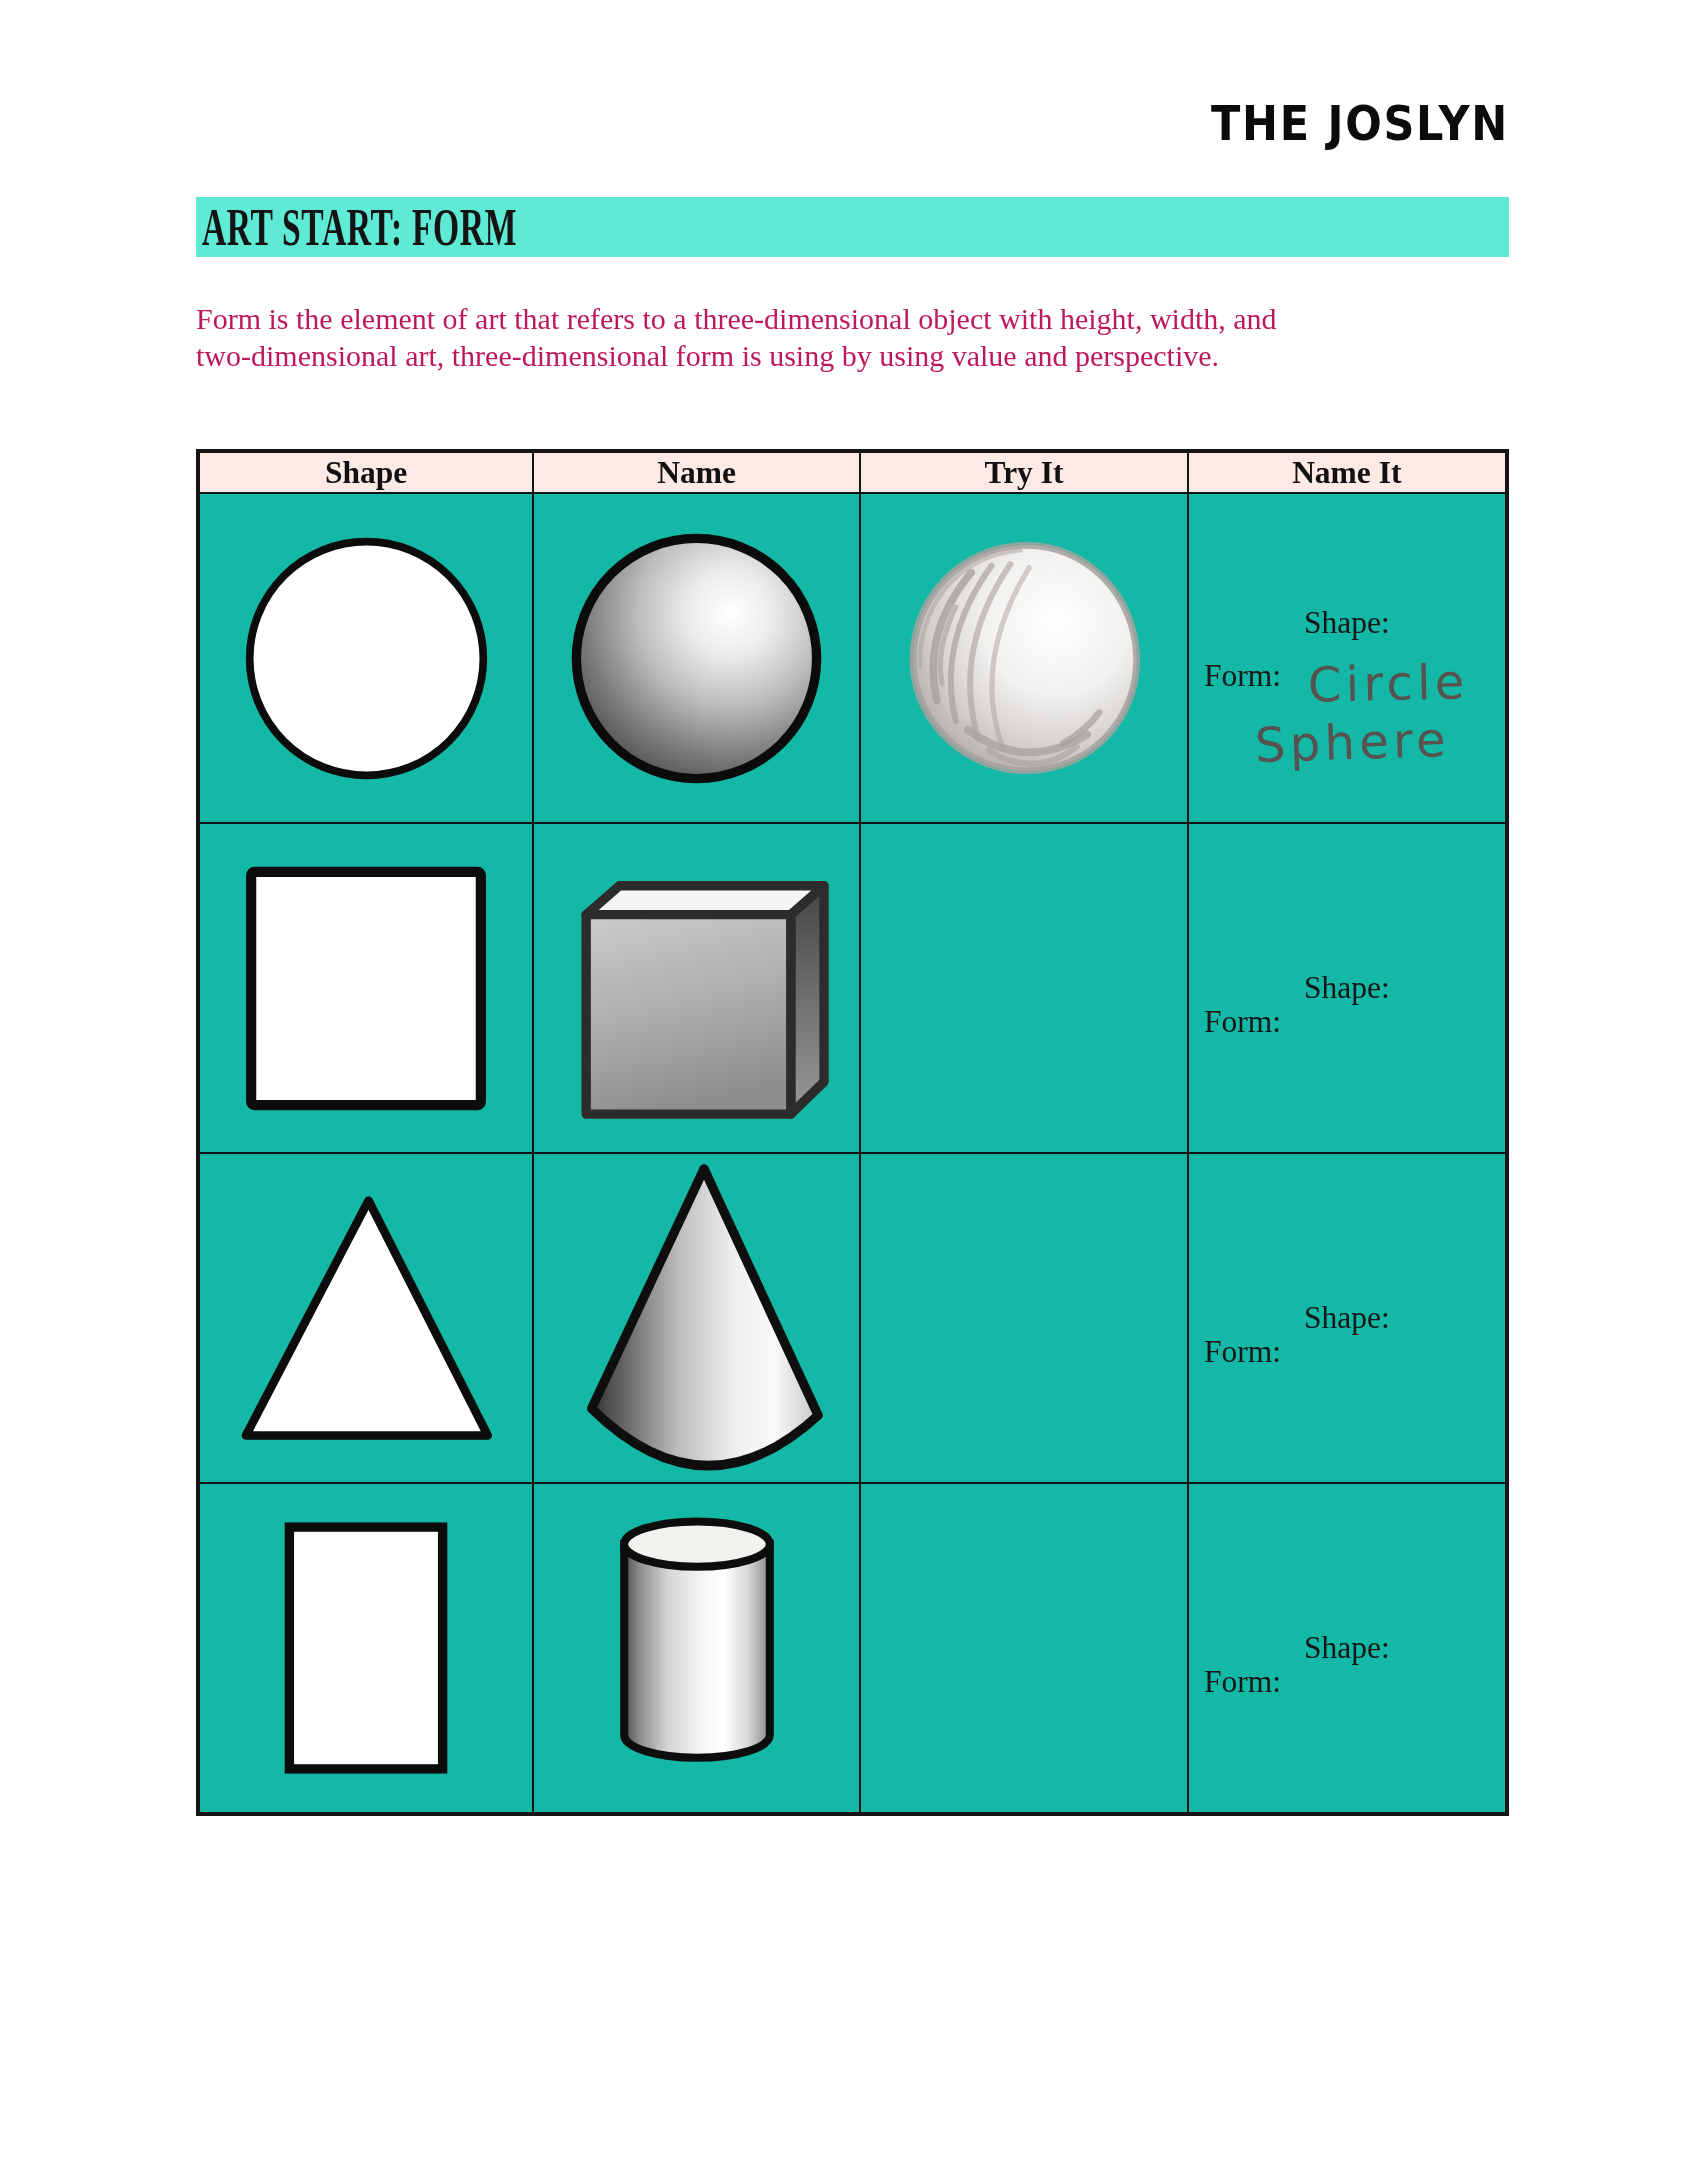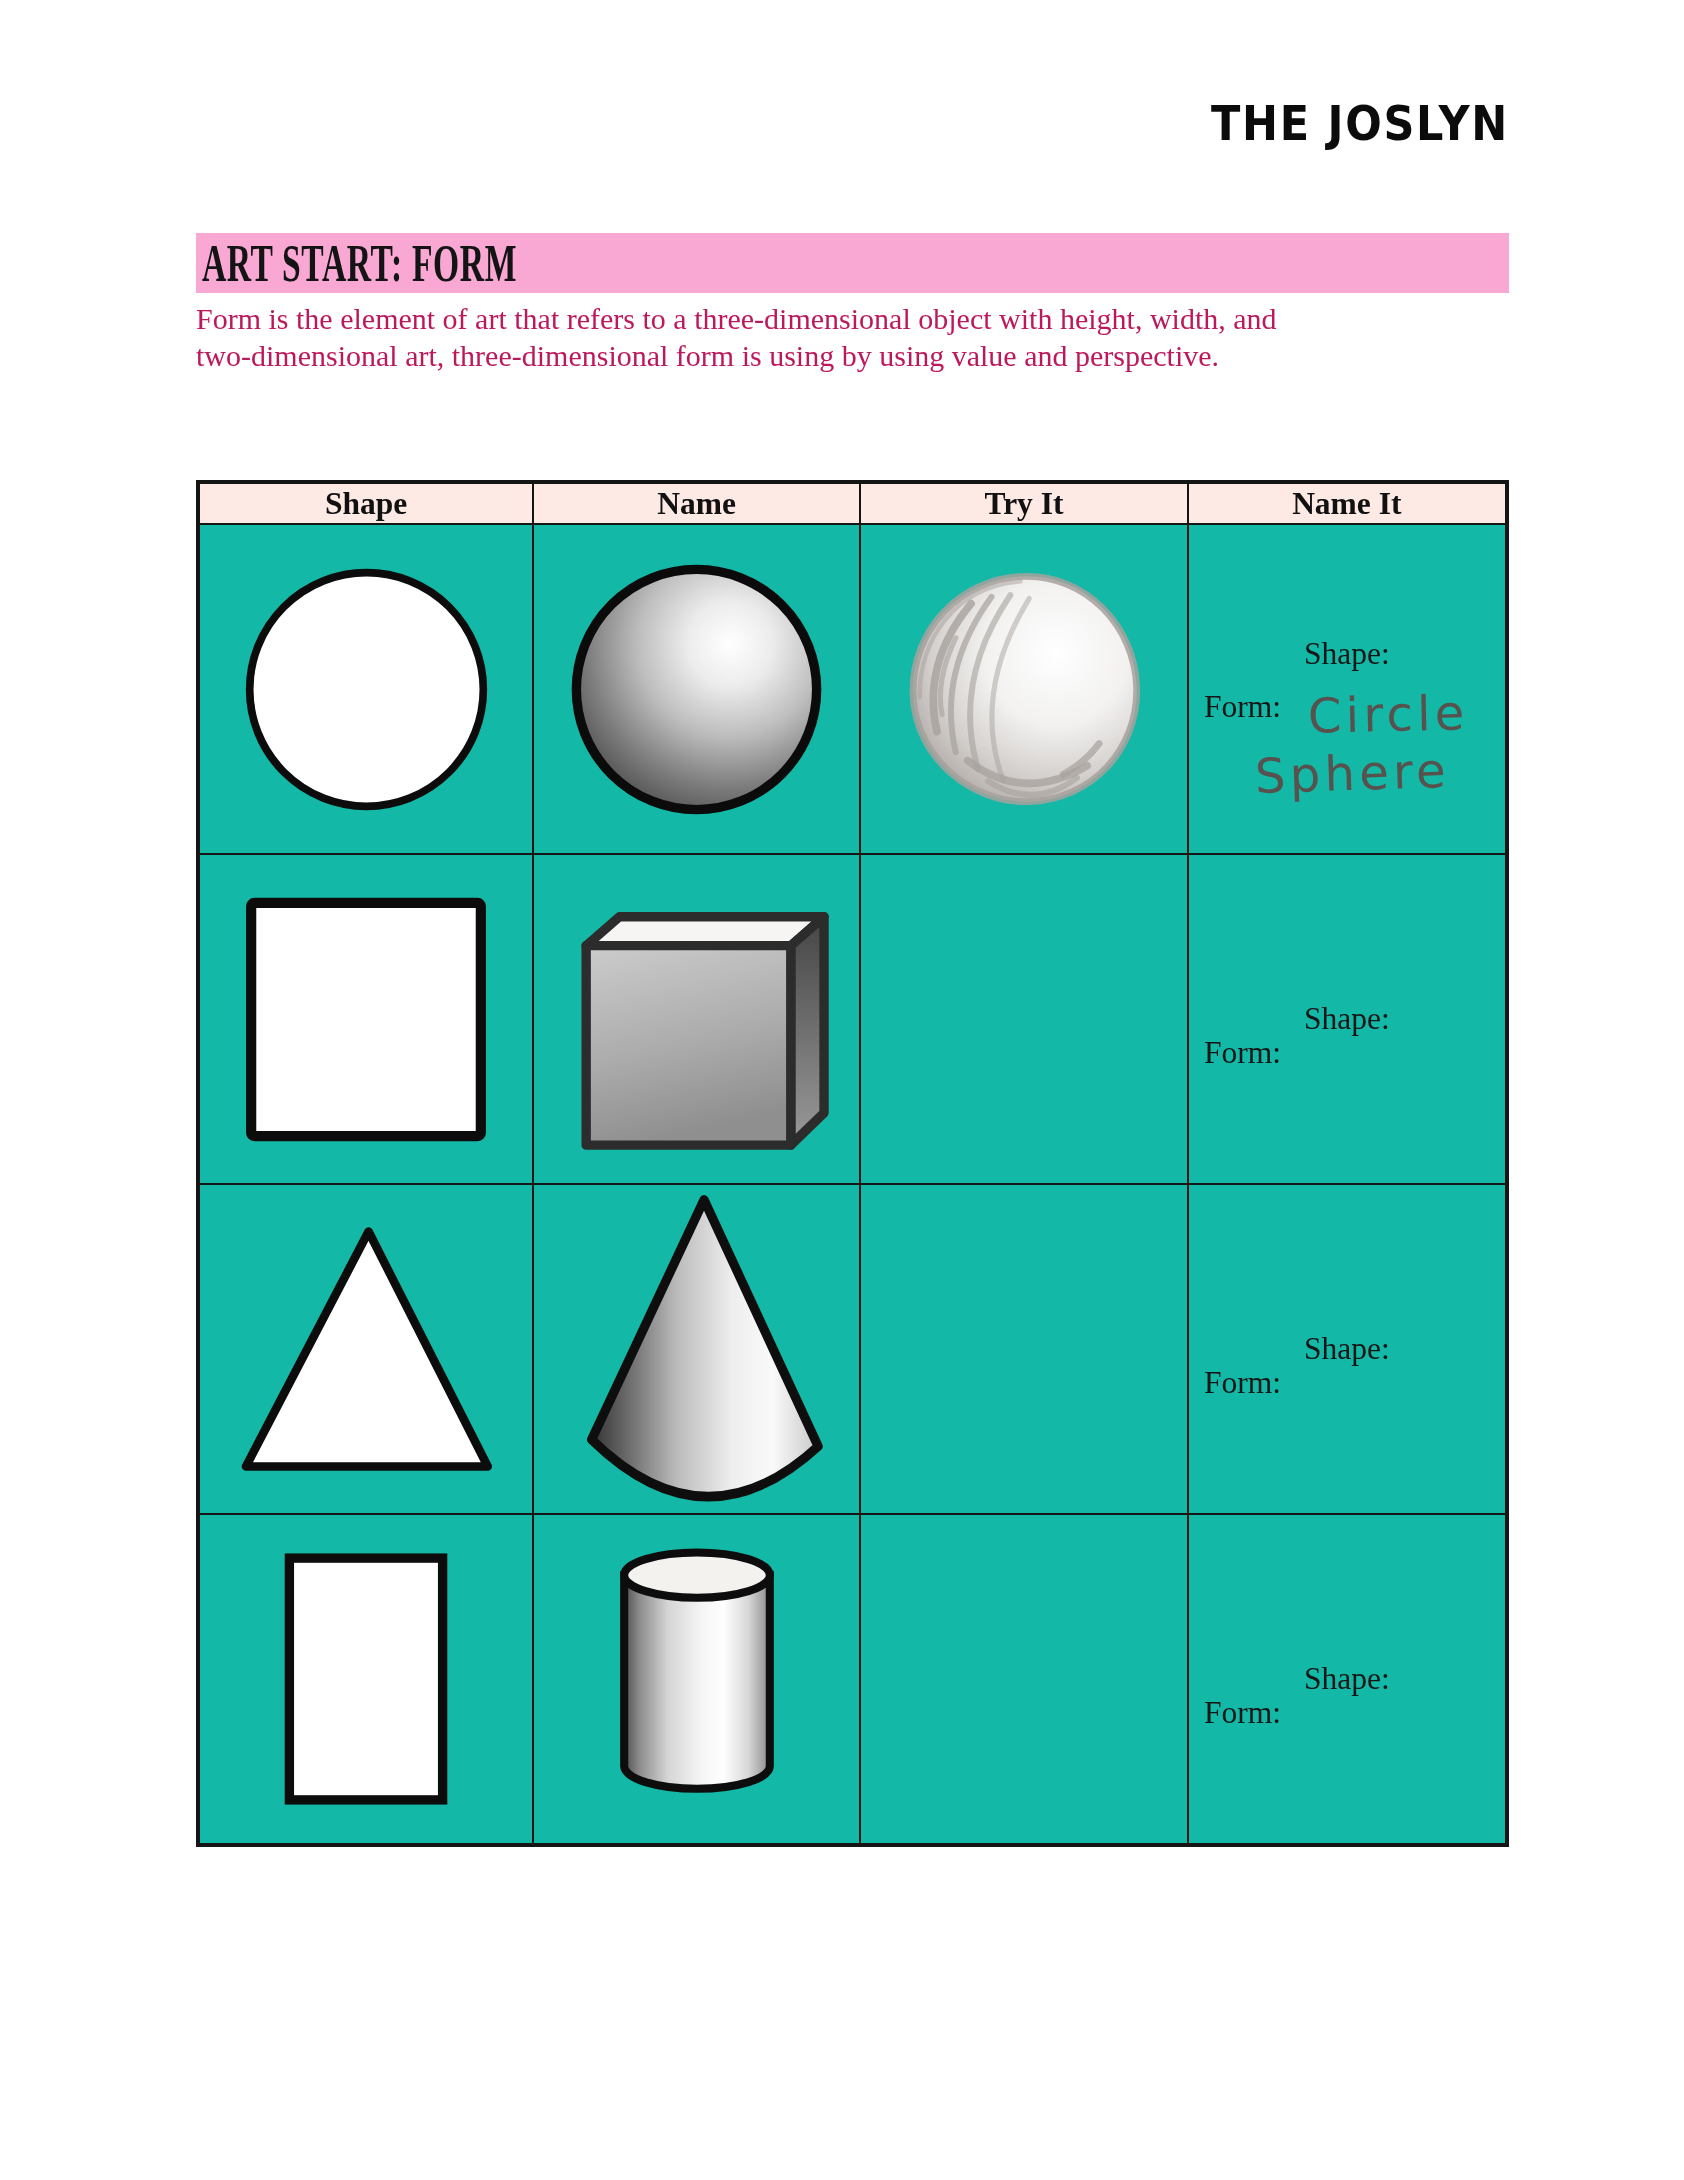--- a/index.html
+++ b/index.html
@@ -7,35 +7,35 @@
 
   
   .logo{
     position:absolute;top:95px;left:196px;width:1313px;
     text-align:right;font-family:"DejaVu Sans",sans-serif;font-weight:bold;
     font-size:43px;letter-spacing:1.7px;color:#0b0b0b;
     transform:scaleY(1.12);transform-origin:right top;white-space:nowrap;
   }
   .banner{
     position:absolute;top:197px;left:196px;width:1313px;height:60px;
-    background:#f9a8d4;display:flex;align-items:center;margin-top:36px;
+    background:#5eead4;display:flex;align-items:center;
   }
   .banner-title{
     font-family:"Liberation Serif",serif;font-weight:bold;font-size:48px;color:#141414;
     transform:scaleX(0.70) scaleY(1.08);transform-origin:left center;
     padding-left:8.5px;white-space:nowrap;letter-spacing:0.9px;
   }
   .intro{
     position:absolute;top:300px;left:196px;width:1319px;
     font-size:30px;line-height:37px;color:#be185d;
   }
 
   
   table.worksheet{
-    position:absolute;top:480px;left:196px;width:1313px;
+    position:absolute;top:449px;left:196px;width:1313px;
     border-collapse:collapse;table-layout:fixed;
     border:4.3px solid #151515;
   }
   table.worksheet th,table.worksheet td{border:2.6px solid #151515;padding:0;}
   table.worksheet th{
     background:#fdeae5;height:39px;font-size:31.5px;font-weight:bold;color:#111;
     font-family:"Liberation Serif",serif;text-align:center;
   }
   table.worksheet td{height:328px;background:#14b8a6;vertical-align:middle;text-align:center;}
   td.form-col{background:#e6e6e6;}

